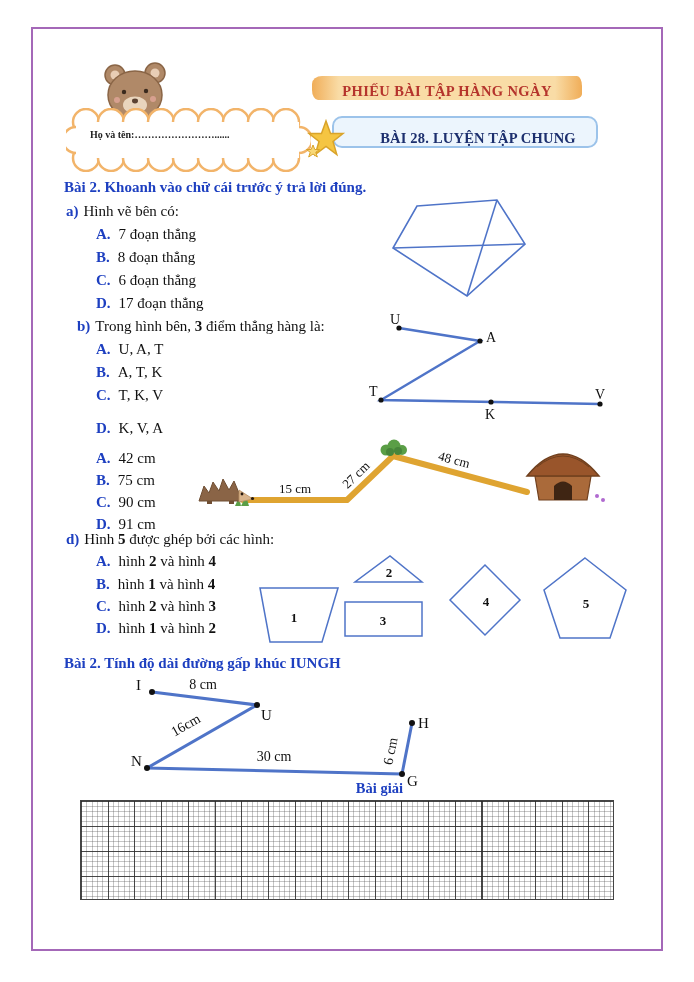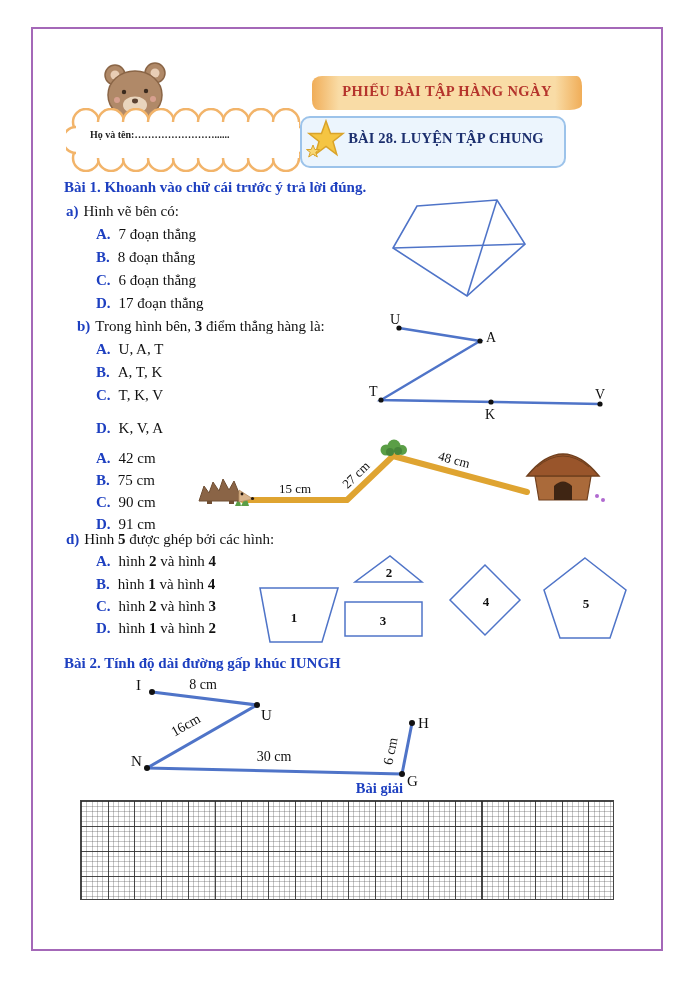--- a/index.html
+++ b/index.html
@@ -9,28 +9,28 @@
     font-family:"Liberation Serif", serif; font-size:15px; color:#111;
     overflow:hidden;
   }
   .abs { position:absolute; }
   .frame { position:absolute; left:31px; top:27px; width:632px; height:924px;
     border:2px solid #a468b8; }
   .title { color:#1d3fc0; font-weight:bold; font-size:15px; }
   .qlabel { color:#1d3fc0; font-weight:bold; margin-right:5px; }
   .opt .k { color:#1d3fc0; font-weight:bold; margin-right:8px; }
   .banner {
-    position:absolute; left:312px; top:76px; width:270px; height:34px;
+    position:absolute; left:312px; top:76px; width:270px; height:24px;
     background:linear-gradient(90deg,#f0ad58, #f9dca6 10%, #f9dca6 90%, #f0ad58);
     border-radius:10px 5px 12px 6px / 8px 10px 6px 10px;
     text-align:center; line-height:30px;
     color:#b5342c; font-weight:bold; font-size:14.5px; letter-spacing:.4px;
   }
   .lesson-box {
-    position:absolute; left:300px; top:116px; width:266px; height:52px;
+    position:absolute; left:332px; top:116px; width:266px; height:32px;
     background:#ecf5fd; border:2px solid #9cc3ea; border-radius:10px;
     text-align:center; line-height:40px; padding-left:26px;
     color:#1c2f6e; font-weight:bold; font-size:14.5px; letter-spacing:.2px;
   }
   .name-text { position:absolute; left:90px; top:129px; font-size:10px; color:#222;font-weight:bold; }
   .solution-label { position:absolute; left:293px; top:780px; width:110px;
     text-align:right; color:#1d3fc0; font-weight:bold; font-size:14.5px; }
   .grid-paper {
     position:absolute; left:80px; top:800px; width:534px; height:100px;
     border:1px solid #444; background-color:#fff;
@@ -90,21 +90,21 @@
   <div class="name-text">Họ và tên:……………………......</div>
 
   <div class="banner">PHIẾU BÀI TẬP HÀNG NGÀY</div>
 
   <div class="lesson-box">BÀI 28. LUYỆN TẬP CHUNG</div>
   <svg class="abs" style="left:302px;top:118px" width="48" height="46" viewBox="0 0 48 46">
     <polygon points="24,3 28.5,15.5 41,15.5 31,23.5 34.8,36.5 24,28.5 13.2,36.5 17,23.5 7,15.5 19.5,15.5" fill="#f5c542" stroke="#d9a32a" stroke-width="1.5"></polygon>
     <polygon points="11,27 12.8,31.5 17.5,31.5 13.8,34.3 15.3,39 11,36 6.7,39 8.2,34.3 4.5,31.5 9.2,31.5" fill="#f8d877" stroke="#d9a32a" stroke-width="1"></polygon>
   </svg>
 
-  <div class="abs title" style="left:64px;top:179px">Bài 1. Khoanh vào chữ cái trước ý trả lời đúng.</div>
+  <div class="abs title" style="left:64px;top:179px">Bài 2. Khoanh vào chữ cái trước ý trả lời đúng.</div>
 
   <div class="abs" style="left:66px;top:203px">
     <span class="qlabel">a)</span><span>Hình vẽ bên có:</span>
   </div>
   <div class="abs opt" style="left:96px;top:226px"><span class="k">A.</span><span>7 đoạn thẳng</span></div>
   <div class="abs opt" style="left:96px;top:249px"><span class="k">B.</span><span>8 đoạn thẳng</span></div>
   <div class="abs opt" style="left:96px;top:272px"><span class="k">C.</span><span>6 đoạn thẳng</span></div>
   <div class="abs opt" style="left:96px;top:295px"><span class="k">D.</span><span>17 đoạn thẳng</span></div>
 
   <svg class="abs" style="left:385px;top:196px" width="150" height="108" viewBox="0 0 150 108">

